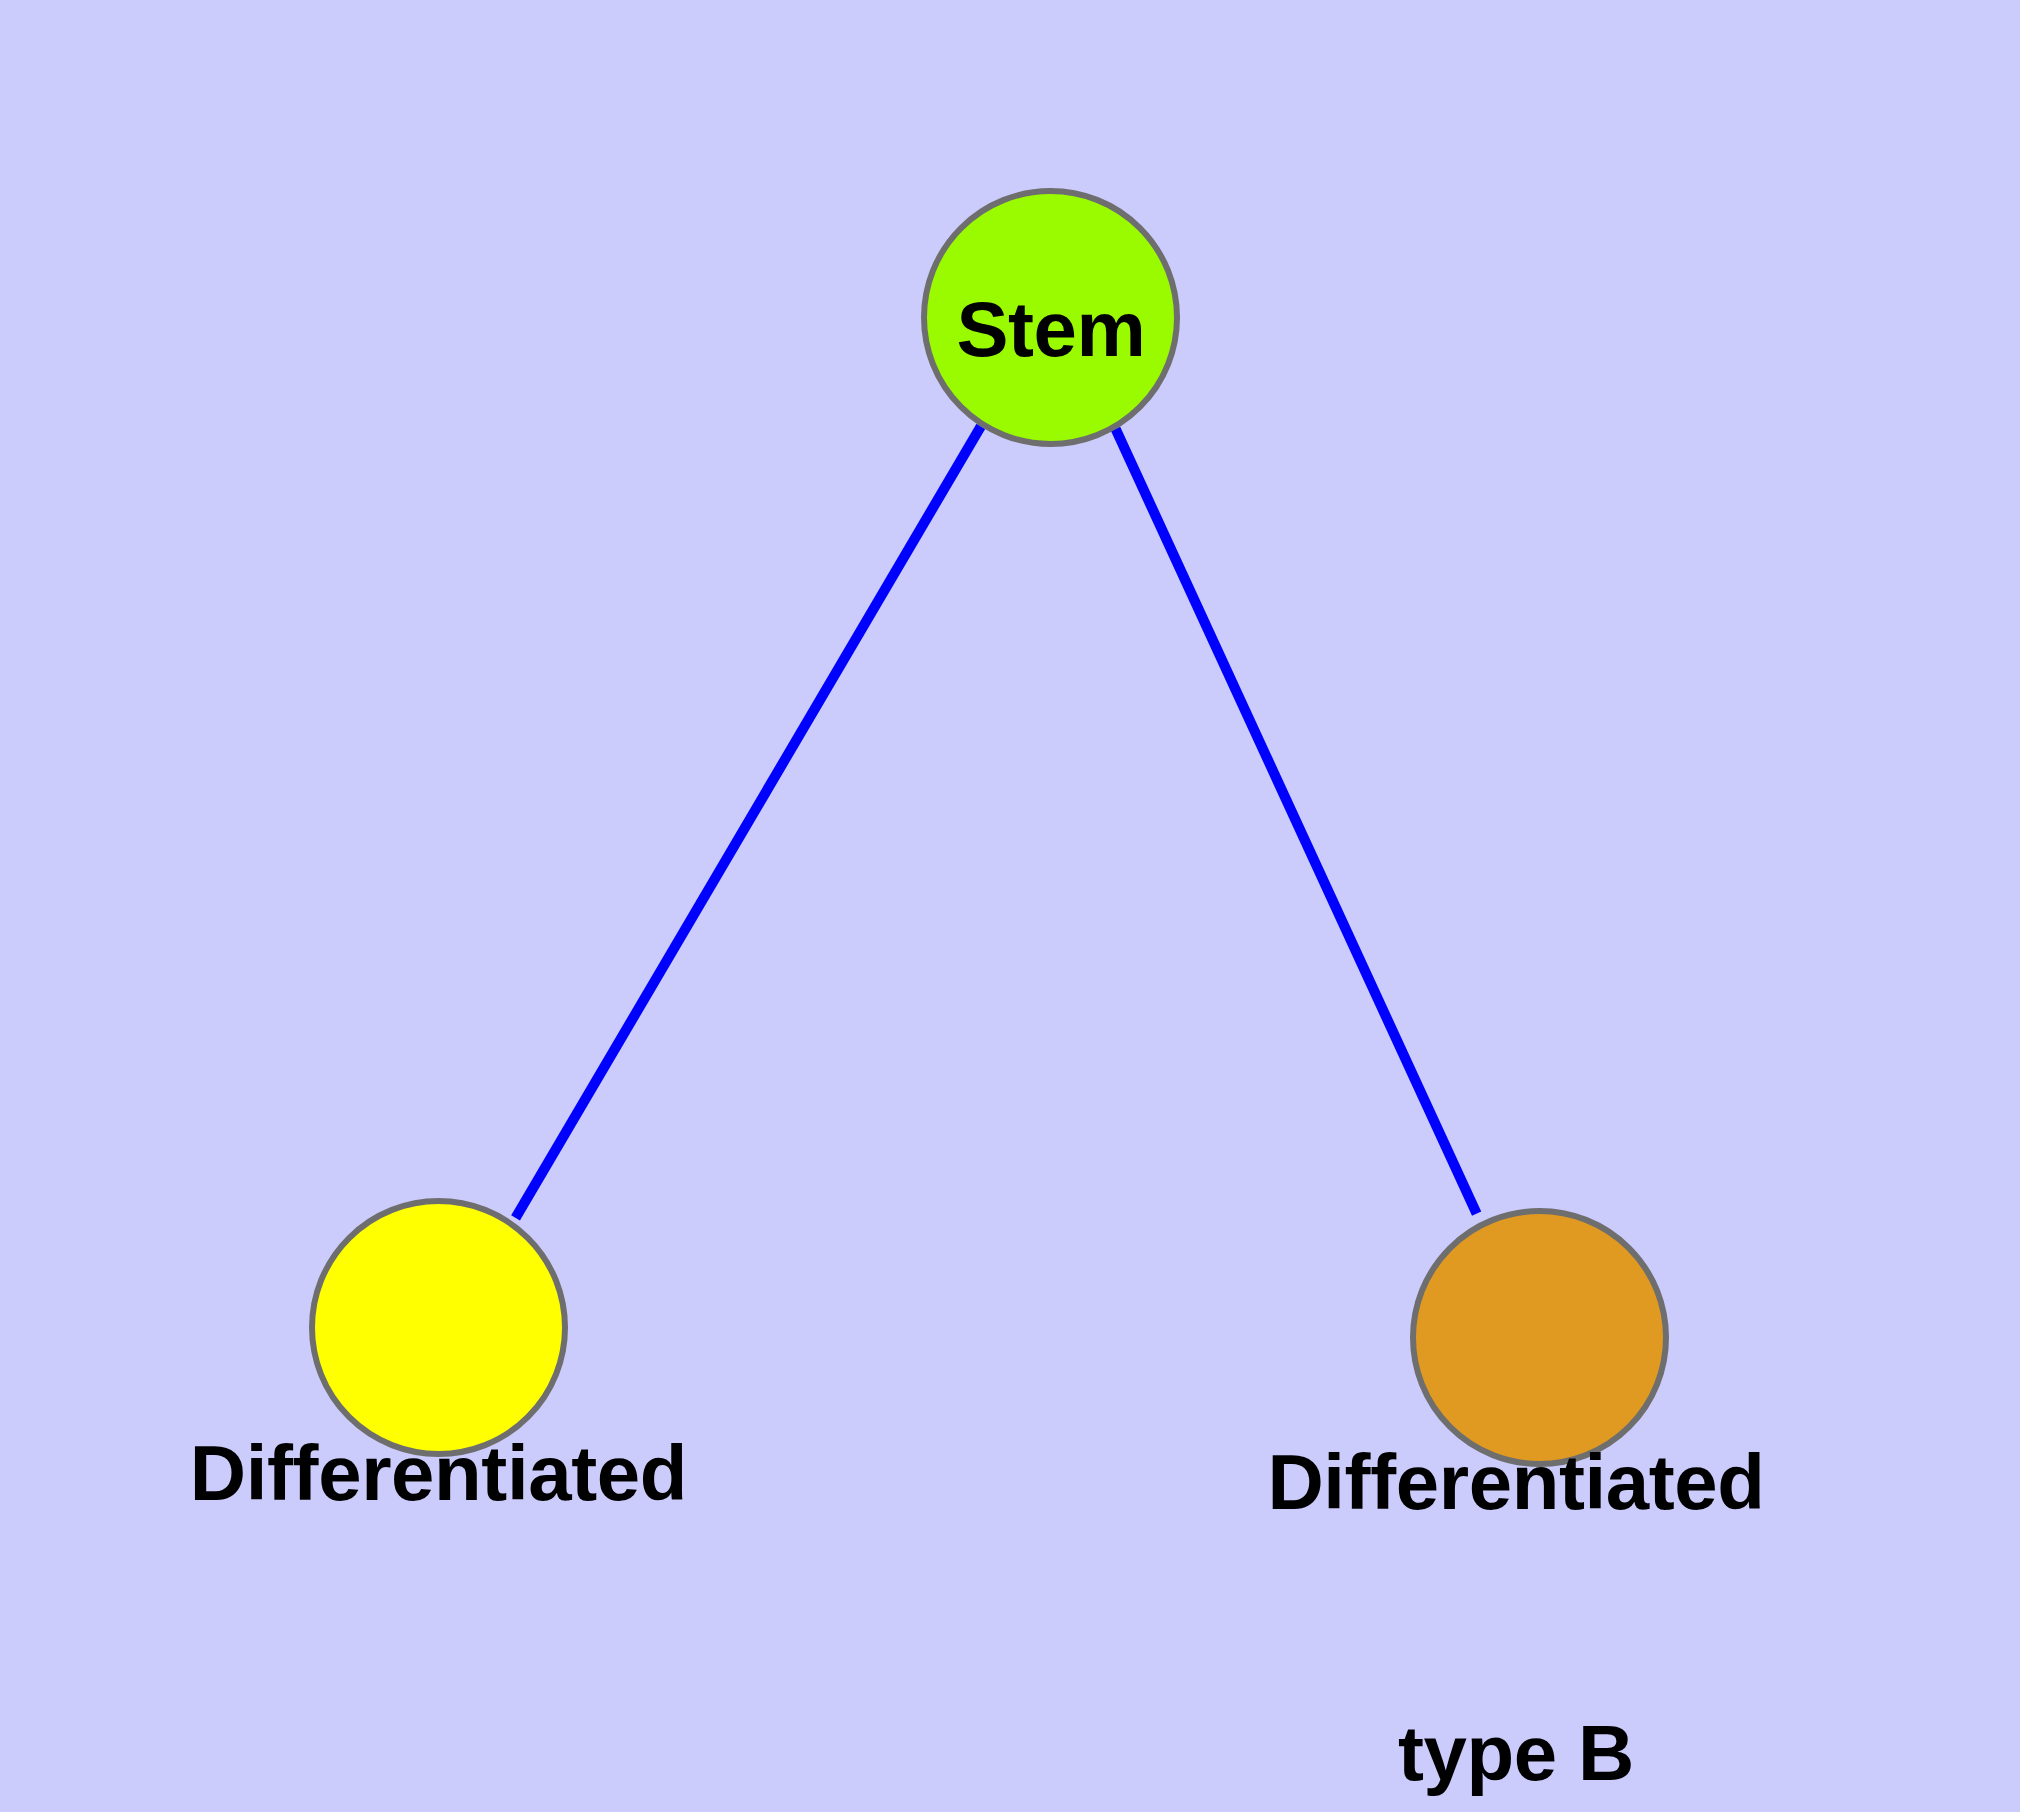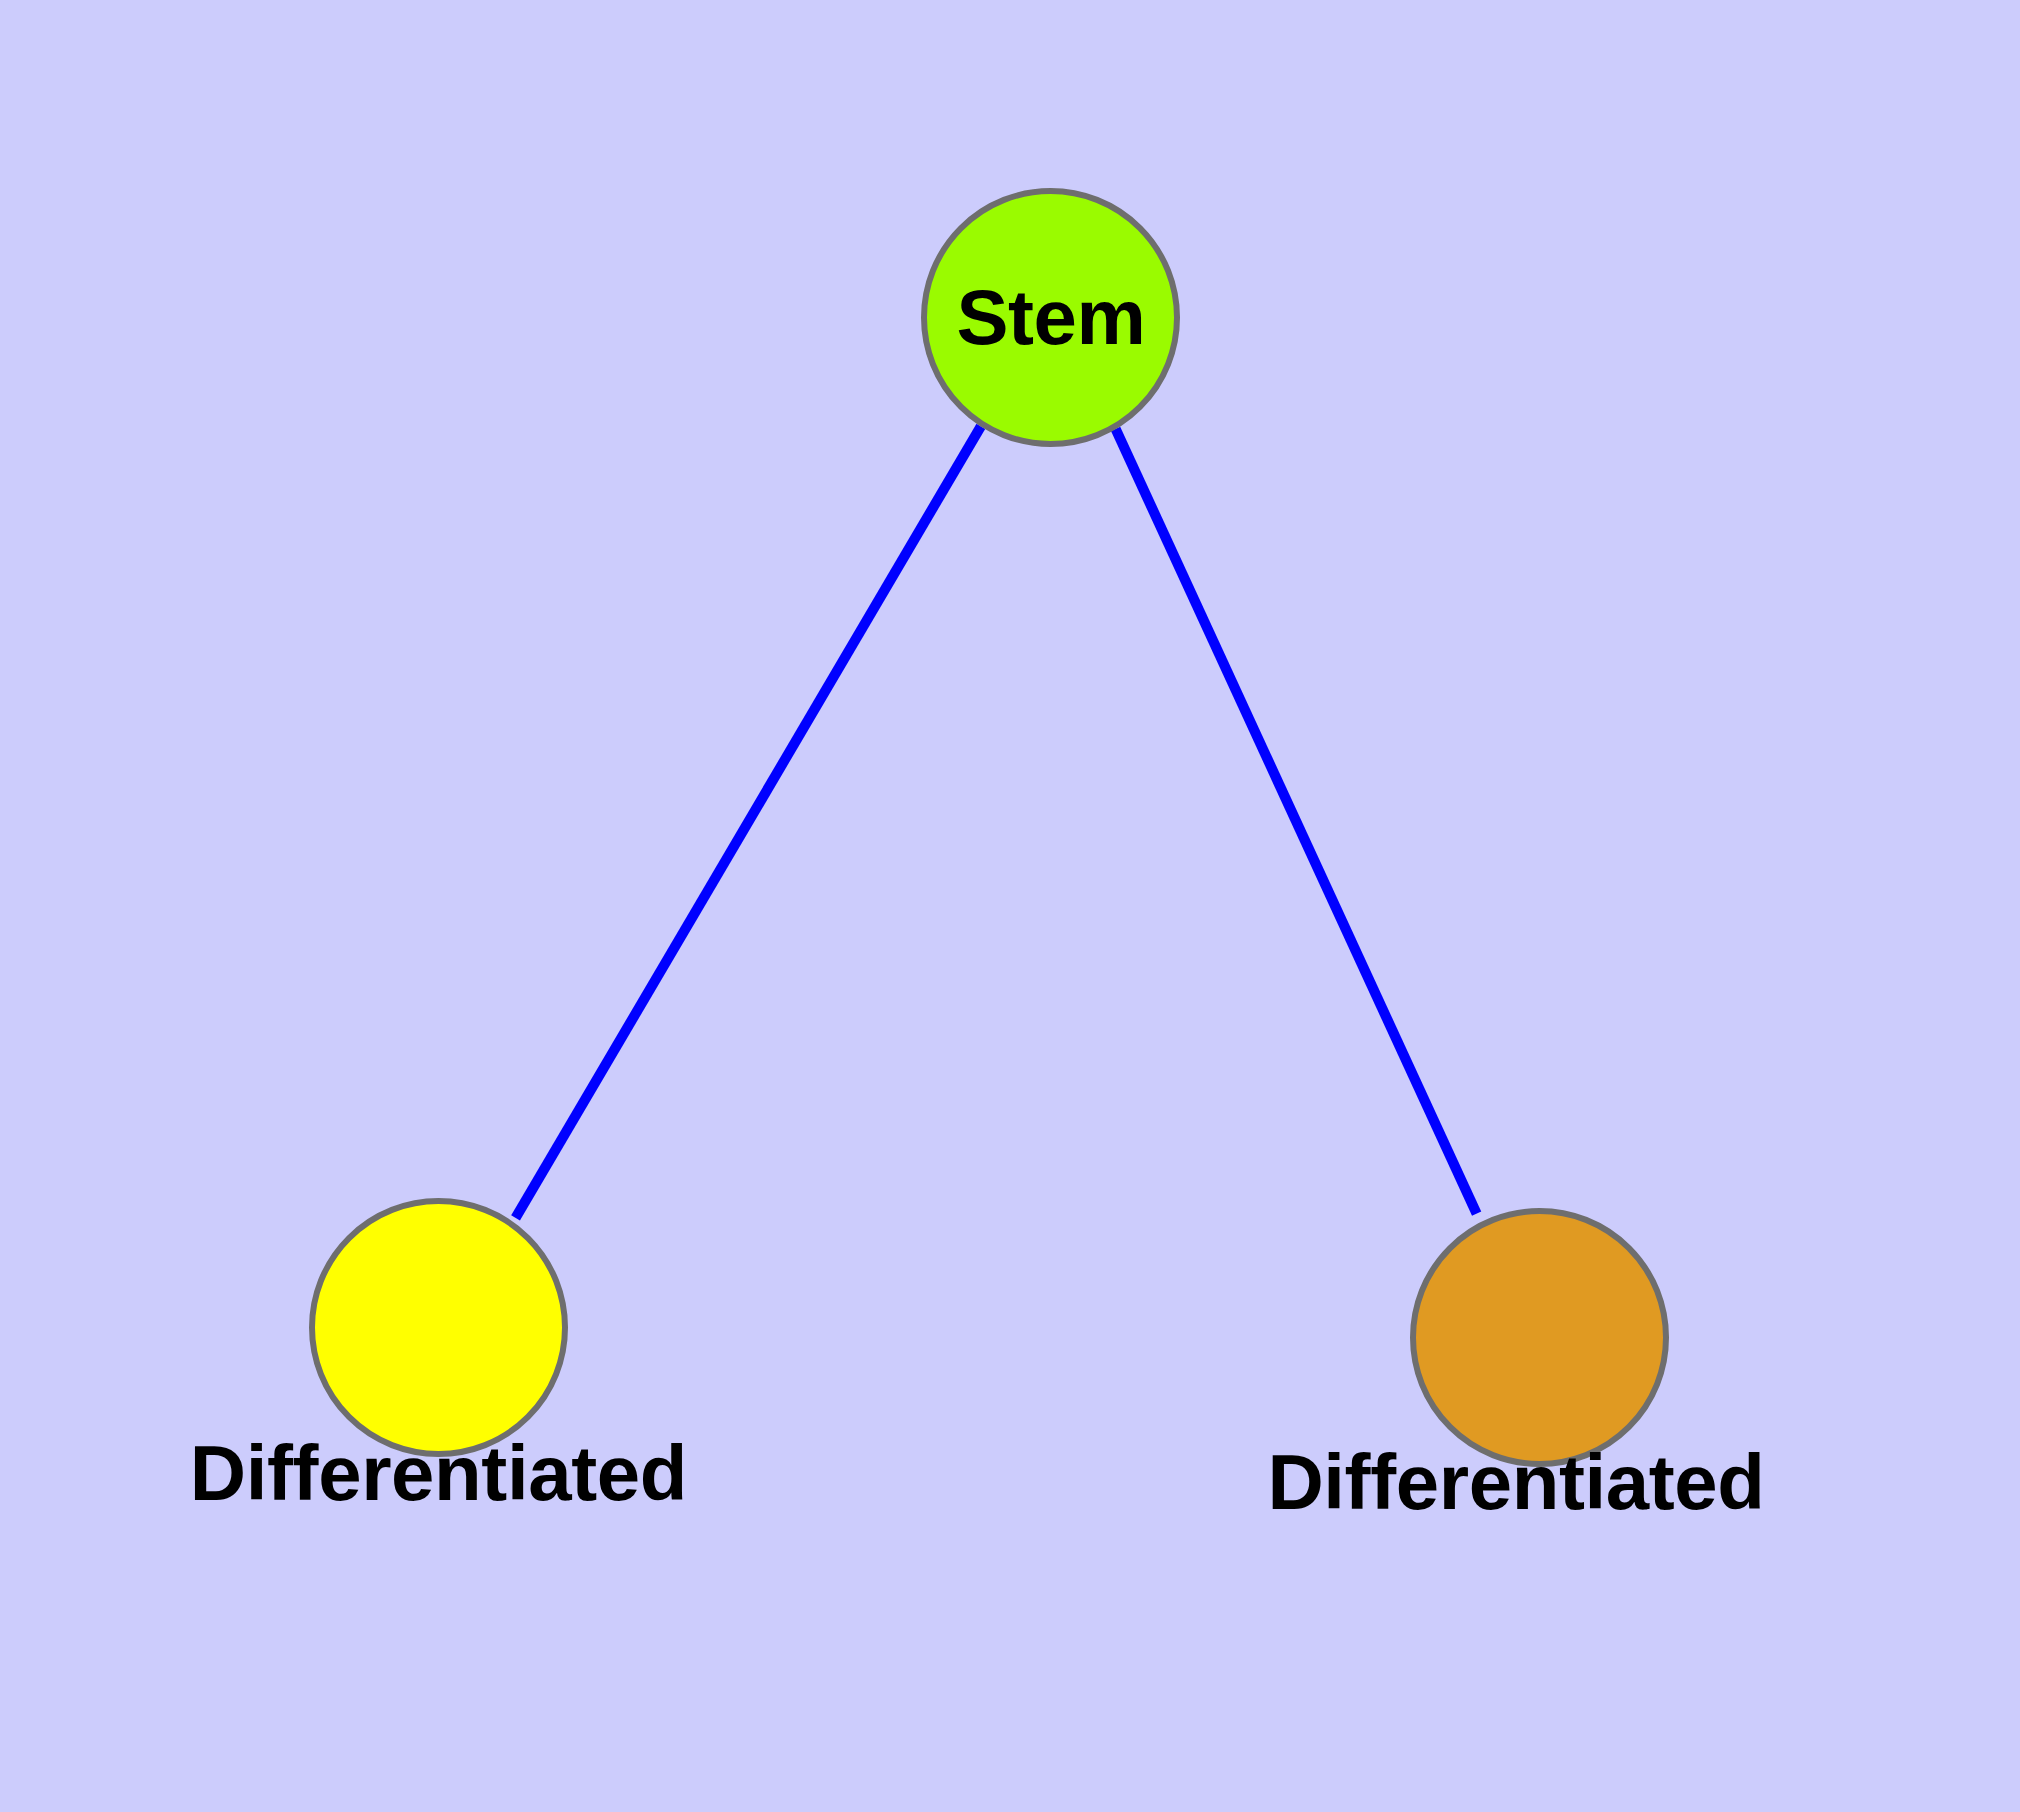--- a/index.html
+++ b/index.html
@@ -50,24 +50,25 @@
     <line x1="1157" y1="503" x2="608" y2="1437" stroke="#0000ff" stroke-width="12" stroke-linecap="butt"></line>
     <line x1="1316" y1="506" x2="1742" y2="1432" stroke="#0000ff" stroke-width="12" stroke-linecap="butt"></line>
   </svg>
 
   <div class="node" style="left:921px; top:188px; width:259px; height:259px; background:#9afb00;"></div>
 
   <div class="node" style="left:309px; top:1198px; width:259px; height:259px; background:#ffff00;"></div>
 
   <div class="node" style="left:1410px; top:1208px; width:259px; height:259px; background:#e09a22;"></div>
 
-  <div class="node-label" style="left:627px; top:272px; width:848px; font-size:78px;">Stem</div>
+  <div class="node-label" style="left:627px; top:284px; width:848px; font-size:78px;">Stem</div>
 
   <div class="node-label" style="left:14.4px; top:1247px; width:848px; font-size:78px;">
     <div>Differentiated</div>
   </div>
 
   <div class="node-label" style="left:1092px; top:1256px; width:848px; font-size:78px;">
     <div>Differentiated</div>
+    <div>type B</div>
   </div>
 
 </div>
 
 
 </body></html>

